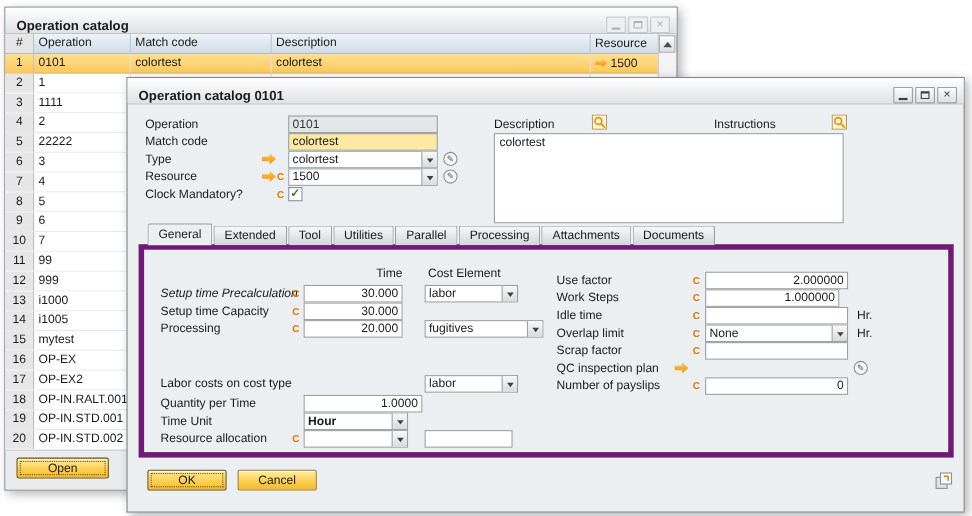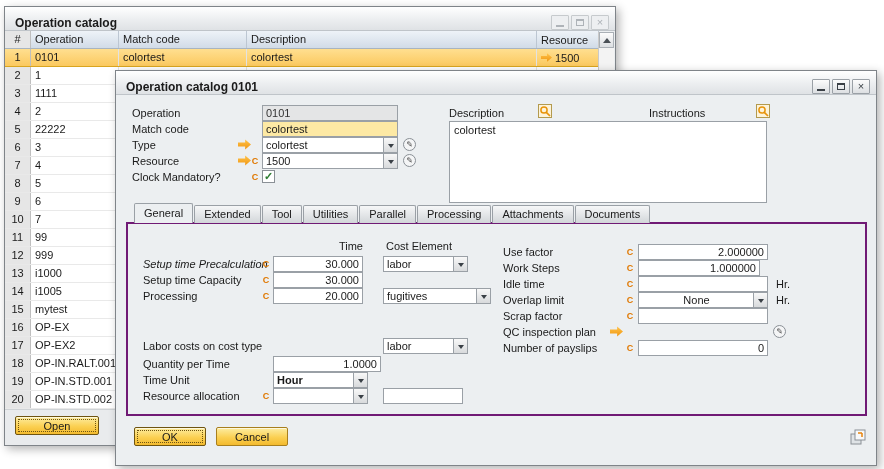--- a/index.html
+++ b/index.html
@@ -40,21 +40,21 @@
   .abs{position:absolute;height:16px;line-height:16px;white-space:nowrap;}
   .flabel{color:#1a1a1a;}
   .hdr{color:#1a1a1a;}
   .tfield{position:absolute;height:16px;border:1px solid #9aa0a6;background:#fff;
     font:11px "Liberation Sans",sans-serif;padding:0 3px;color:#1a1a1a;}
   .tfield.dis{background:#e4e5e6;color:#333;}
   .tfield.act{background:#fde9a4;}
   .num{text-align:right;}
   .combo{position:absolute;height:16px;border:1px solid #9aa0a6;background:#fff;}
   .combo .val{position:absolute;left:3px;right:16px;top:0;height:14px;line-height:14px;overflow:hidden;}
-  .combo.right .val{text-align:center;}
+  .combo.right .val{text-align:left;}
   .combo .arrowbtn{position:absolute;right:0;top:0;width:14px;height:14px;border-left:1px solid #9aa0a6;
     background:linear-gradient(#f8f8f8,#d8dadc);display:flex;align-items:center;justify-content:center;}
   .combo .arrowbtn i{width:0;height:0;border:3px solid transparent;border-top:4px solid #3a4046;margin-top:4px;display:block;}
   .linkarrow{position:absolute;width:13px;height:11px;display:inline-block;
     background:linear-gradient(#ffc54d,#f0940e);
     clip-path:polygon(0 32%,55% 32%,55% 4%,100% 50%,55% 96%,55% 68%,0 68%);}
   .linkarrow.sm{position:static;width:11px;height:9px;flex:0 0 auto;}
   .cmark{position:absolute;width:10px;text-align:center;color:#e07800;font-size:9px;font-weight:bold;line-height:16px;}
   .editcircle{position:absolute;width:13px;height:13px;border-radius:50%;border:1px solid #8a9096;background:#f4f5f6;
     display:flex;align-items:center;justify-content:center;font-size:8px;line-height:1;color:#555;}
@@ -66,21 +66,21 @@
   .sapbtn{position:absolute;height:19px;font:11px "Liberation Sans",sans-serif;color:#1a1a1a;
     border:1px solid #a87f1e;border-radius:2px;padding:0 10px;
     background:linear-gradient(#fdeda2,#fbd052 55%,#f3ba2e);box-shadow:inset 0 1px 0 rgba(255,255,255,.65);}
   .sapbtn.default{border-color:#6f5410;outline:1px dotted #6f5410;outline-offset:-4px;}
 
   
   .tabstrip{position:absolute;left:18px;top:132px;height:20px;display:flex;align-items:flex-end;z-index:3;}
   .tab{border:1px solid #9aa0a6;border-bottom:none;border-radius:2px 2px 0 0;margin-right:1px;
     padding:2px 9px 3px;background:linear-gradient(#f6f7f8,#d2d6d9);position:relative;}
   .tab.active{background:#eceff1;padding-top:3px;padding-bottom:4px;z-index:4;}
-  .panel{position:absolute;left:10px;top:151px;width:741px;height:194px;border:2px solid #701a75;background:#eceff1;z-index:2;}
+  .panel{position:absolute;left:10px;top:151px;width:741px;height:194px;border:5px solid #701a75;background:#eceff1;z-index:2;}
   .grip{position:absolute;width:18px;height:18px;}
 </style>
 </head>
 <body>
 
 <div class="window" style="left:4px;top:6px;width:612px;height:440px;">
   <div class="titlebar">
     <span class="title">Operation catalog</span>
     <span class="winbtns">
       <span class="winbtn disabled">

